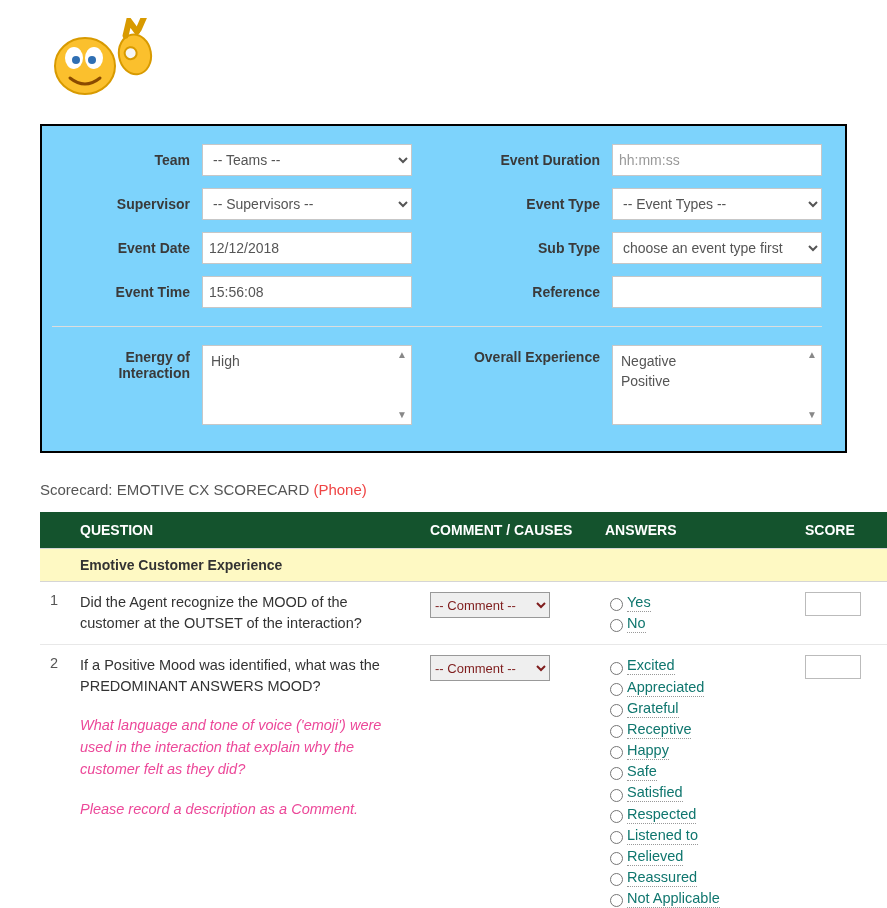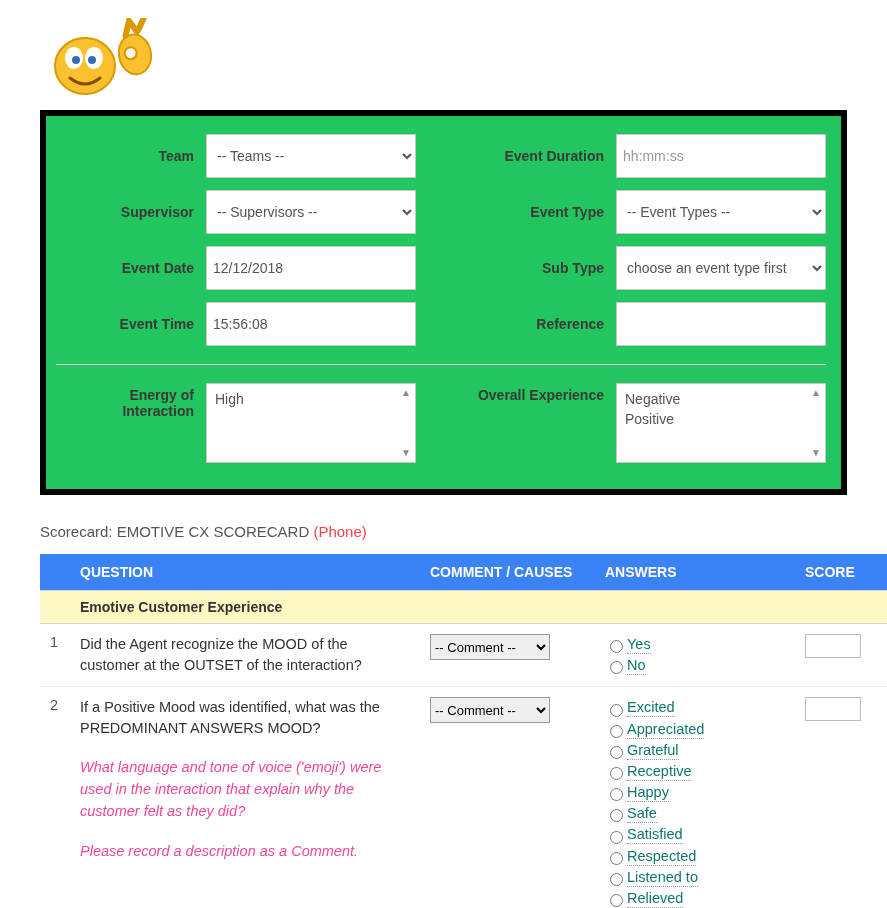--- a/index.html
+++ b/index.html
@@ -8,23 +8,23 @@
     font-family: "Segoe UI", Arial, sans-serif;
     font-size: 14px;
     color: #333;
     background: #fff;
     width: 887px;
   }
   .logo-wrap {
     padding: 18px 0 8px 40px;
   }
   .form-panel {
-    margin: 1px 40px;
-    border: 6px solid #000000;
-    background: #22c55e;
+    margin: 15px 40px;
+    border: 2px solid #000000;
+    background: #7dd3fc;
     padding: 18px 10px 26px 10px;
   }
   .form-grid {
     display: grid;
     grid-template-columns: 150px 210px 40px 160px 210px;
     row-gap: 12px;
     align-items: center;
   }
   .lbl {
     text-align: right;
@@ -34,21 +34,21 @@
     font-size: 14px;
   }
   .sep {
     grid-column: 1 / span 5;
     height: 1px;
     background: #ddd;
     margin: 6px 0;
   }
   select.s, input.t {
     width: 100%;
-    height: 44px;
+    height: 32px;
     border: 1px solid #c7c7c7;
     background: #fff;
     color: #555;
     font-size: 14px;
     padding: 2px 6px;
     font-family: inherit;
   }
   input.t::placeholder { color: #999; }
   .listbox {
     width: 100%;
@@ -74,21 +74,21 @@
     font-size: 15px;
   }
   .scorecard-title .muted { color: #ef4444; }
   table.scard {
     margin: 0 0 0 40px;
     width: 847px;
     border-collapse: collapse;
     table-layout: fixed;
   }
   table.scard thead th {
-    background: #3b82f6;
+    background: #14532d;
     color: #fff;
     font-weight: 700;
     text-align: left;
     padding: 10px 12px;
     font-size: 14px;
   }
   table.scard thead th.num { width: 28px; }
   table.scard thead th.q { width: 350px; }
   table.scard thead th.c { width: 175px; }
   table.scard thead th.a { width: 200px; }
@@ -118,21 +118,21 @@
     margin-top: 18px;
     color: #ec4899;
     font-style: italic;
     line-height: 1.5;
   }
   select.comment {
     width: 120px;
     height: 26px;
     border: 1px solid #999;
     background: #efefef;
-    color: #000000;
+    color: #7f1d1d;
     font-size: 13px;
     font-family: inherit;
   }
   .answers div {
     padding: 2px 0;
   }
   .answers input[type=radio]{
     vertical-align: middle;
     margin-right: 4px;
   }

